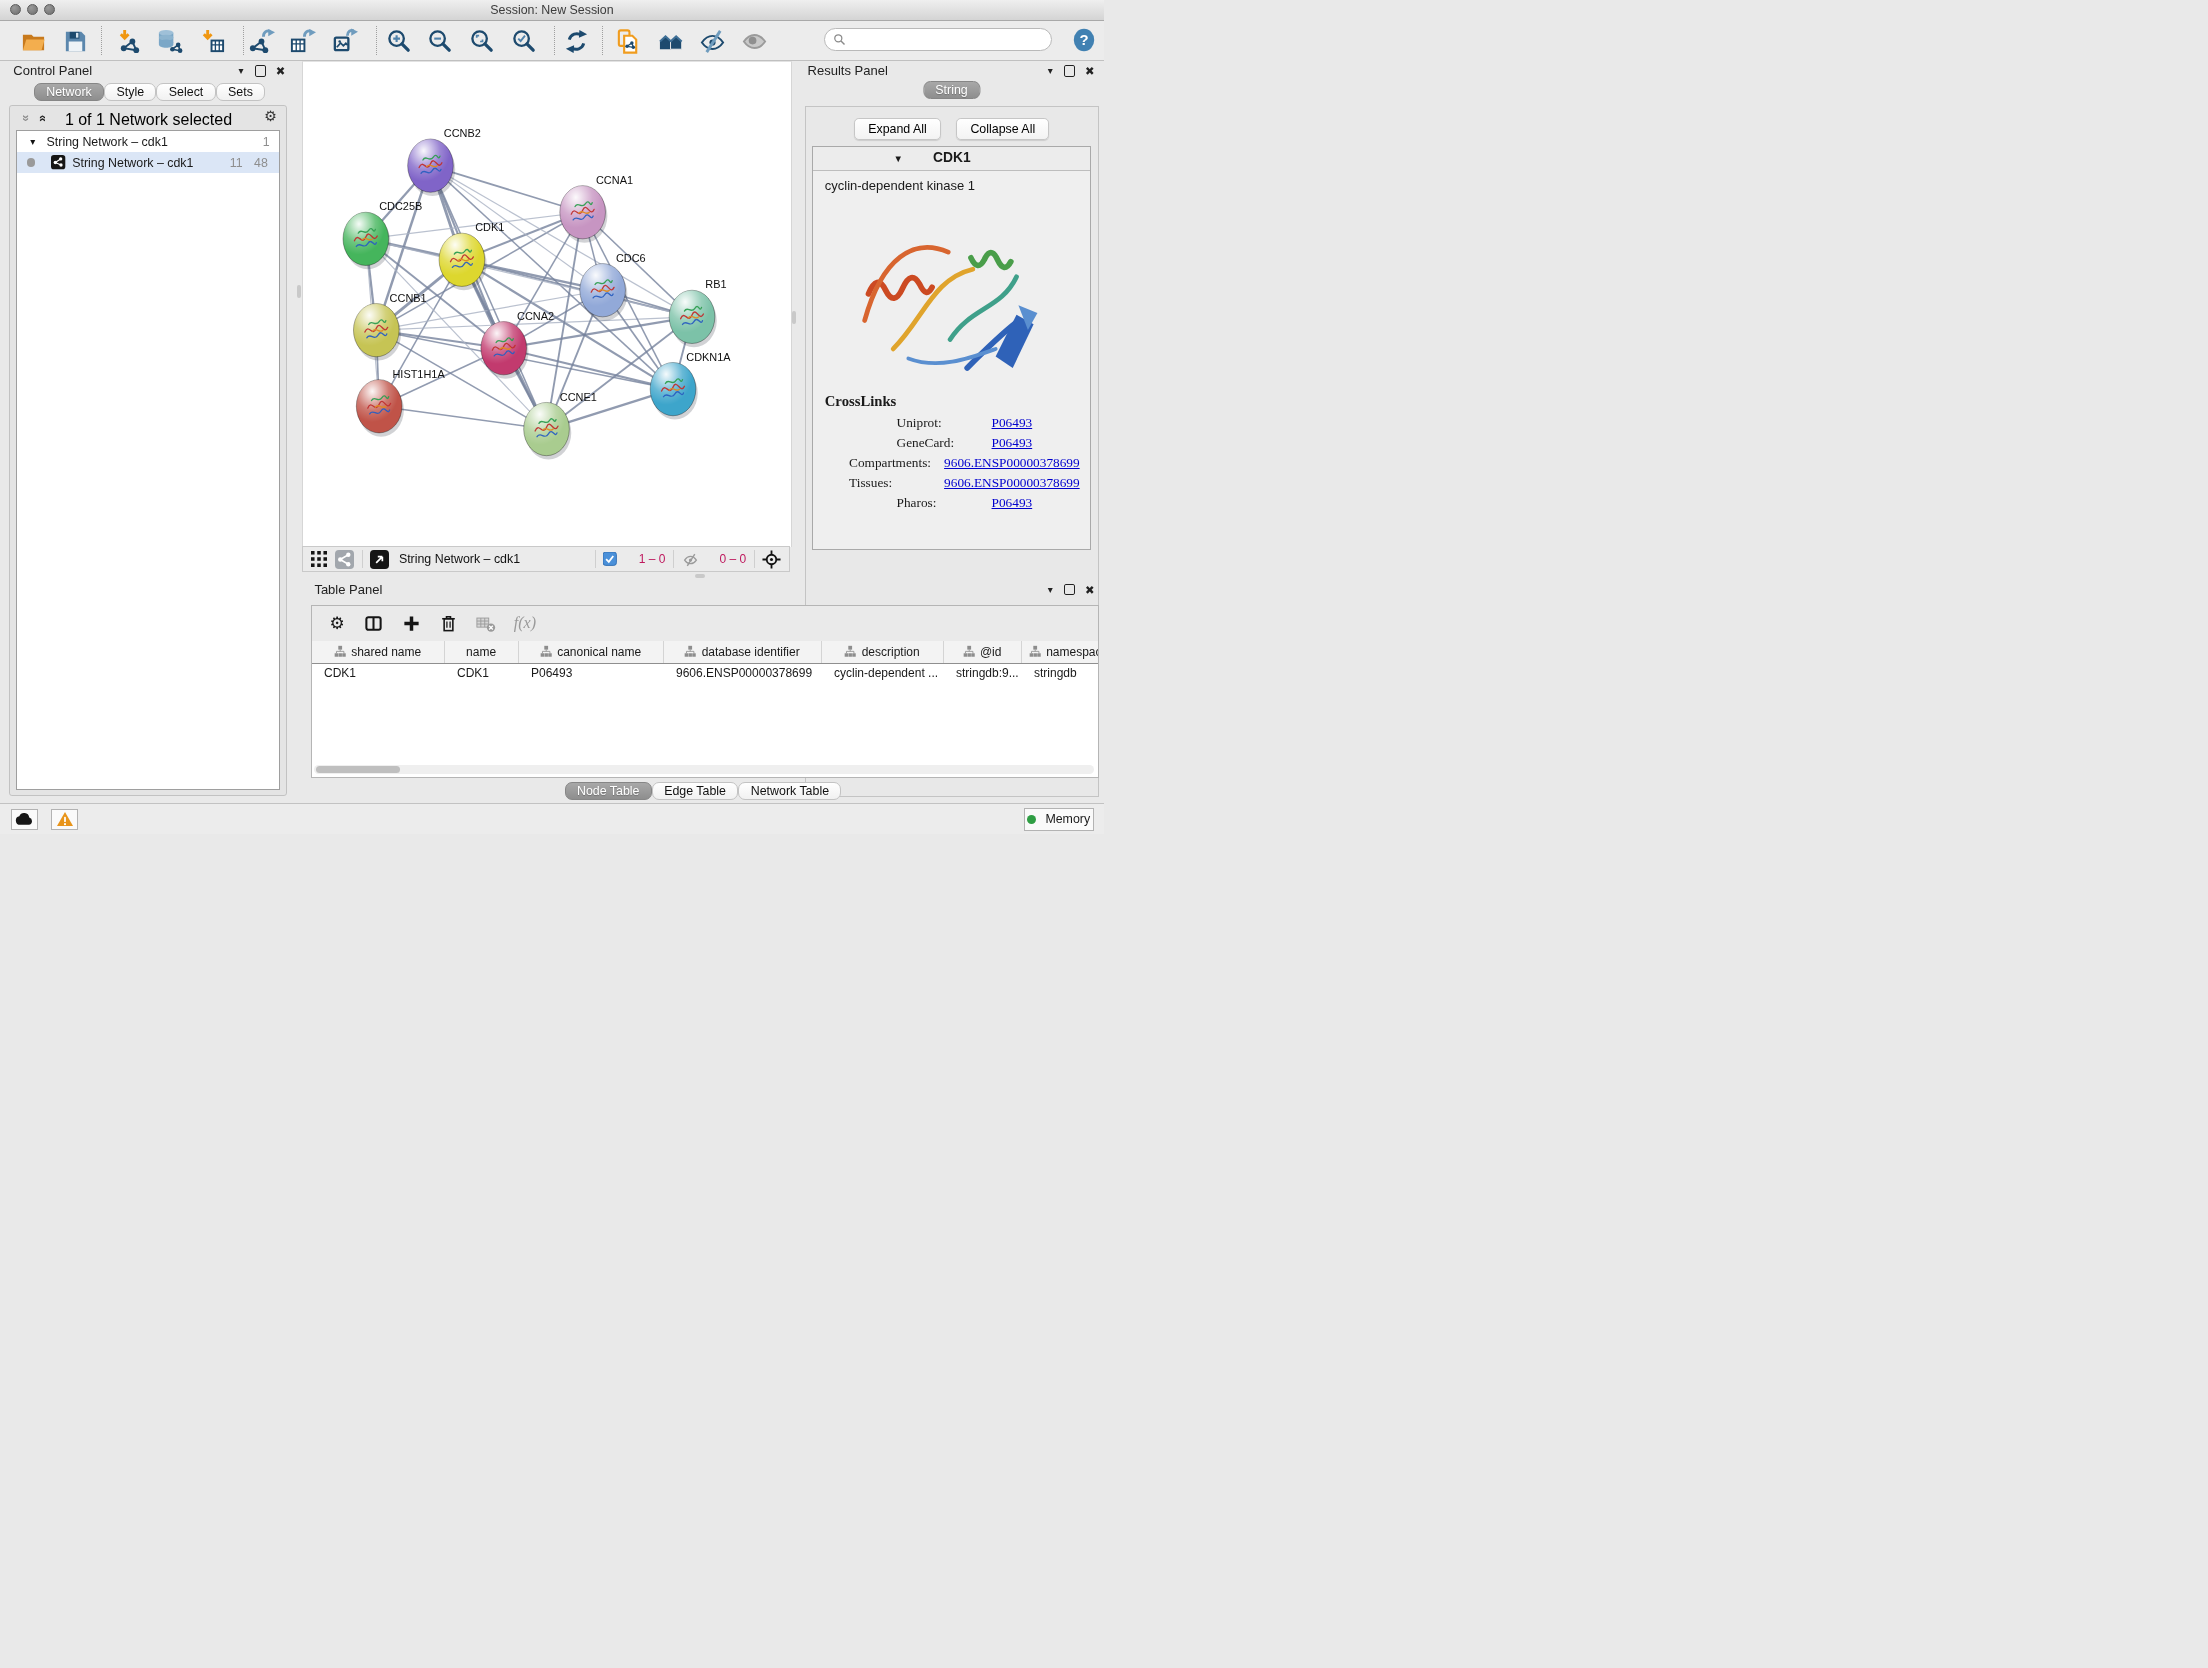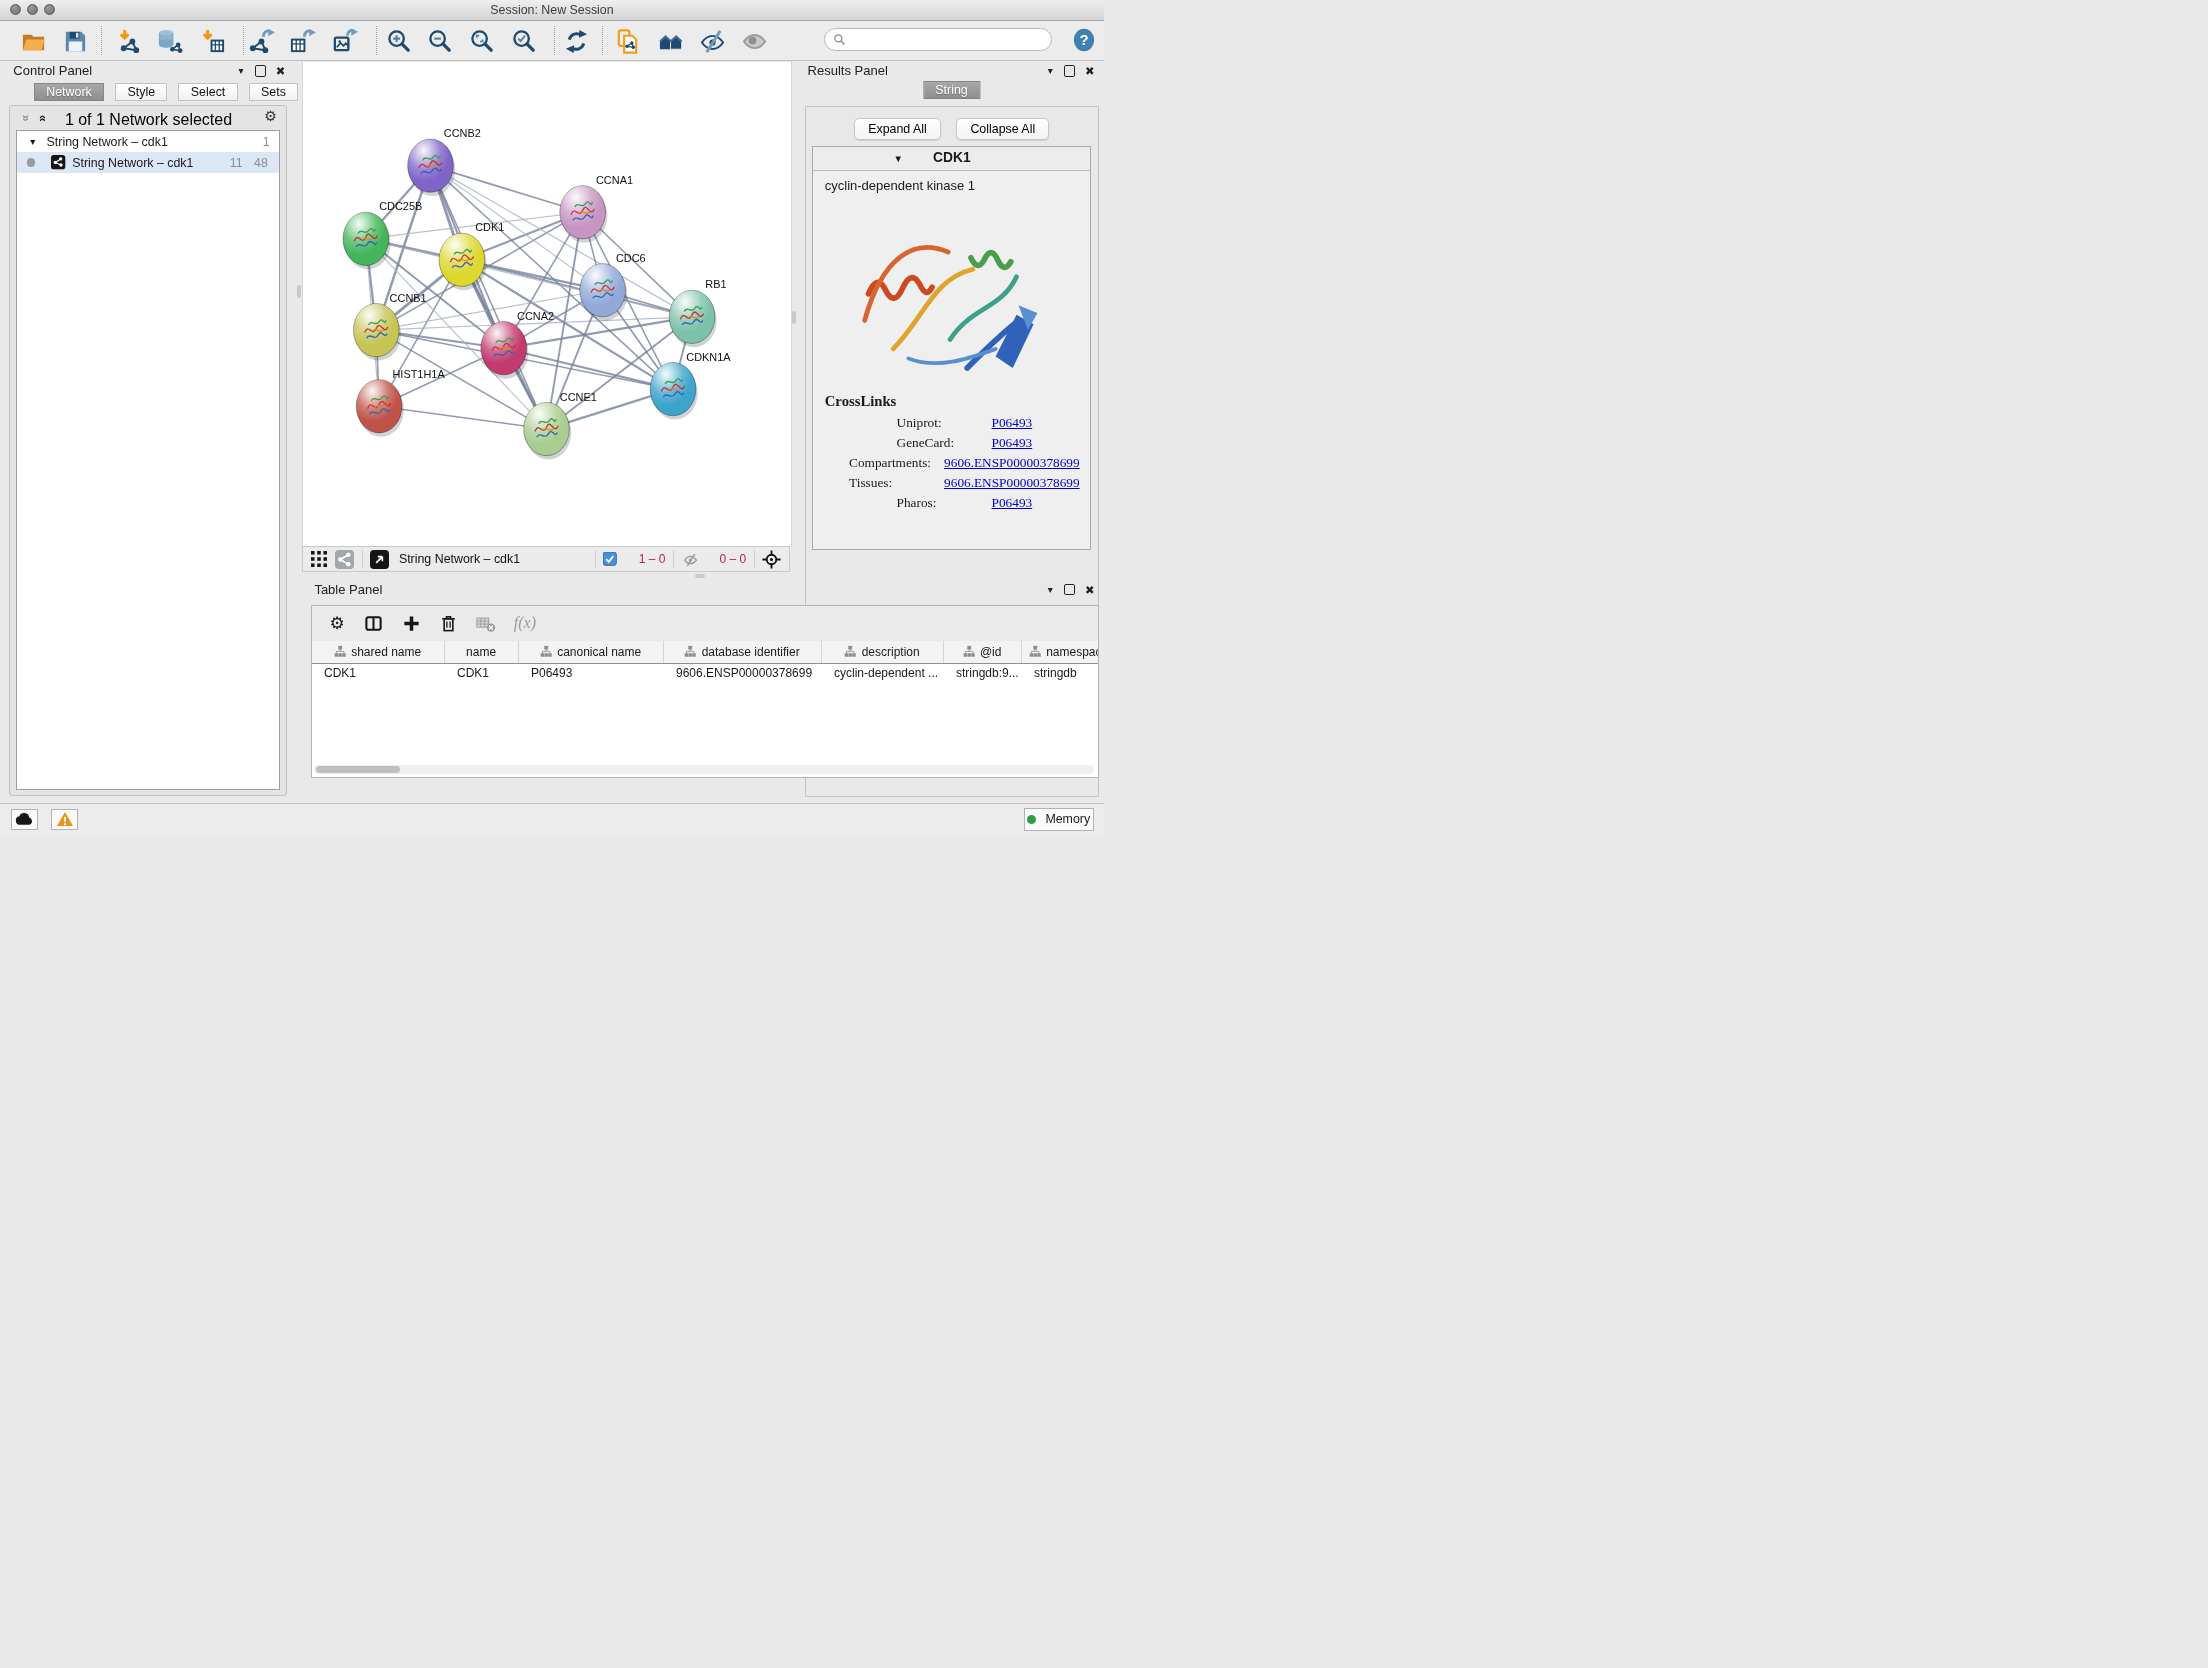--- a/index.html
+++ b/index.html
@@ -18,21 +18,21 @@
   .tsep{position:absolute;top:4.8px;height:29.5px;border-left:1px dotted #9f9f9f;}
   #search-box{position:absolute;left:824px;top:6.7px;width:228px;height:23px;background:#fff;
     border:1px solid #b9b9b9;border-radius:11.4px;box-sizing:border-box;display:flex;align-items:center;padding-left:7.6px;}
   #search-input{border:none;outline:none;flex:1;font-size:11.4px;background:transparent;margin-left:3.8px;}
   
   .panel-title{font-size:13px;color:#222;}
   .winbtns{position:absolute;display:flex;align-items:center;gap:9.5px;color:#222;}
   .wb-menu{font-size:8.6px;} .wb-float{width:9.5px;height:9.5px;border:1.5px solid #222;border-radius:1.9px;}
   .wb-close{font-size:11.4px;font-weight:bold;}
   .tab{display:inline-block;padding:1px 11.4px;font-size:12.4px;background:linear-gradient(#ffffff,#f1f1f1);
-    border:1px solid #c3c3c3;color:#111;border-radius:0;margin-right:11px;}
+    border:1px solid #c3c3c3;color:#111;border-radius:7px;margin-right:0;}
   .tab.sel{background:linear-gradient(#a8a8a8,#8e8e8e);color:#fff;border-color:#868686;
     text-shadow:0 1px 1px rgba(0,0,0,.25);}
   .btn{background:linear-gradient(#ffffff,#f3f3f3);border:1px solid #c6c6c6;border-radius:4.8px;
     padding:2.9px 13.3px;font-size:12.4px;box-shadow:0 1px 1px rgba(0,0,0,.12);}
   
   #control-panel{position:absolute;left:1.9px;top:60px;width:293px;height:741px;}
   #cp-title{position:absolute;left:11.4px;top:2.9px;}
   #cp-winbtns{right:9.5px;top:3.8px;}
   #cp-tabs{position:absolute;left:32px;top:22px;white-space:nowrap;}
   #cp-sub{position:absolute;left:7.6px;top:45px;width:278px;height:691px;background:#e4e4e4;
@@ -717,20 +717,23 @@
         <div class="td" style="width:145px">P06493</div>
         <div class="td" style="width:158px">9606.ENSP00000378699</div>
         <div class="td" style="width:122px">cyclin-dependent ...</div>
         <div class="td" style="width:78px">stringdb:9...</div>
         <div class="td" style="width:95px">stringdb</div>
       </div>
     <div id="hscroll">
         <div id="hthumb"></div>
       </div>
   </div>
+  <div id="tp-tabs">
+    <span class="tab sel">Node Table</span><span class="tab">Edge Table</span><span class="tab">Network Table</span>
+  </div>
 </div>
 
 <div id="statusbar">
   <span class="sb-btn" style="left:11.4px">
     <svg width="19" height="13.3" viewBox="0 0 22 14">
         <path d="M6 13a5 5 0 0 1-1-9.9A6 6 0 0 1 16.5 4.6 4.3 4.3 0 0 1 16 13z" fill="#161616"></path>
       </svg>
     </span>
   <span class="sb-btn" style="left:51px">
     <svg width="18" height="16" viewBox="0 0 20 18">

